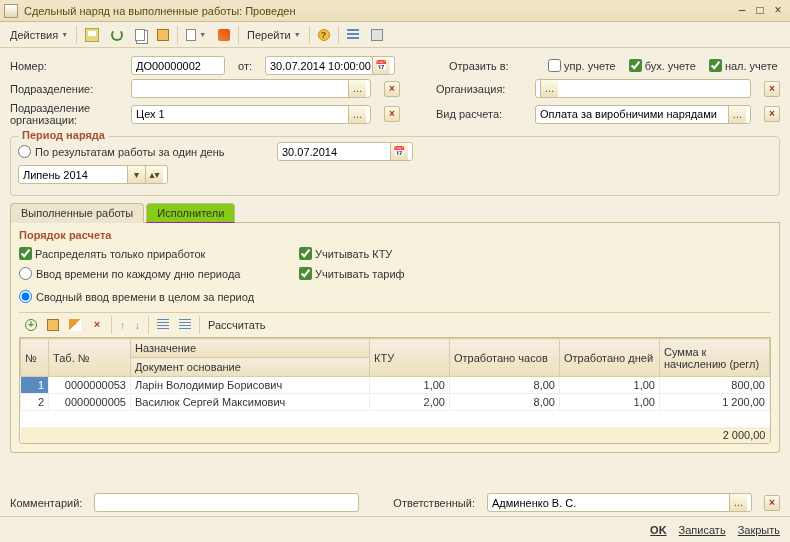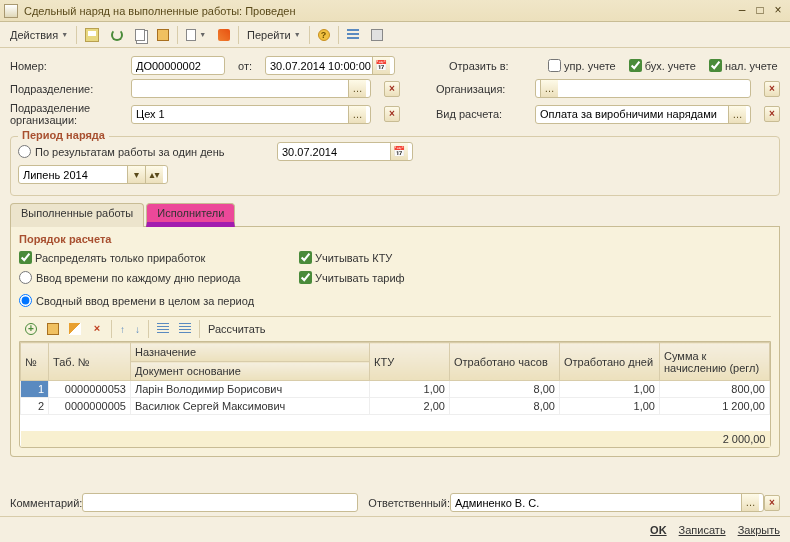--- a/index.html
+++ b/index.html
@@ -121,21 +121,21 @@
   }
   .radio { display:flex; align-items:center; gap:4px; margin:3px 0;}
   .radio input { width:13px;height:13px; }
 
   .tabs { display:flex; border-bottom:1px solid #c8bc94; margin-top:4px;}
   .tab {
     padding:3px 10px; border:1px solid #c8bc94; border-bottom:none;
     border-radius:4px 4px 0 0; background:#ece4cc; margin-right:2px;
     cursor:pointer; position:relative; top:1px;
   }
-  .tab.active { background:#ec4899; border-bottom:5px solid #a21caf; }
+  .tab.active { background:#84cc16; border-bottom:1px solid #a21caf; }
 
   .tab-panel {
     border:1px solid #c8bc94; border-top:none;
     border-radius:0 0 4px 4px;
     background:#f8f2dc;
     padding:6px 8px 8px 8px;
   }
   .section-title { color:#a85030; font-weight:bold; margin-bottom:6px;}
   .check-grid { display:grid; grid-template-columns: 260px auto; gap:4px 20px; margin-bottom:6px;}
 
@@ -174,21 +174,21 @@
     gap:12px; padding:0 10px;
     background:#f5efe0;
     border-top:1px solid #d8ccaa;
   }
   .btn-txt {
     cursor:pointer;
     text-decoration:underline;
     color:#333;
   }
   .btn-txt.primary{font-weight:bold;}
-  .comments-row{position:absolute; bottom:30px; left:10px; right:10px; display:flex; gap:0; align-items:center;}
+  .comments-row{position:absolute; bottom:30px; left:10px; right:10px; display:flex; gap:12px; align-items:center;}
 </style>
 </head>
 <body>
 
 <div class="titlebar">
   <span class="doc-icon"></span>
   <span class="title">Сдельный наряд на выполненные работы: Проведен</span>
   <span class="winbtn">–</span>
   <span class="winbtn">□</span>
   <span class="winbtn">×</span>

